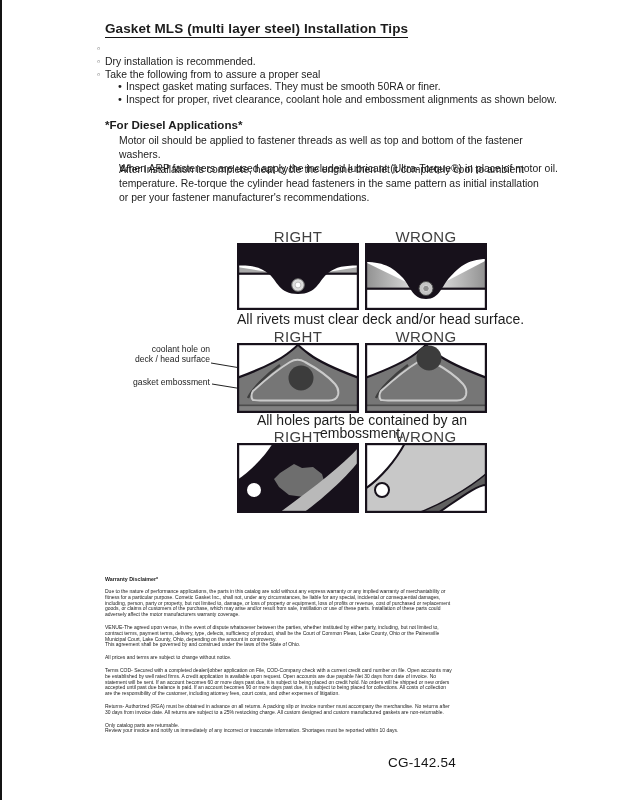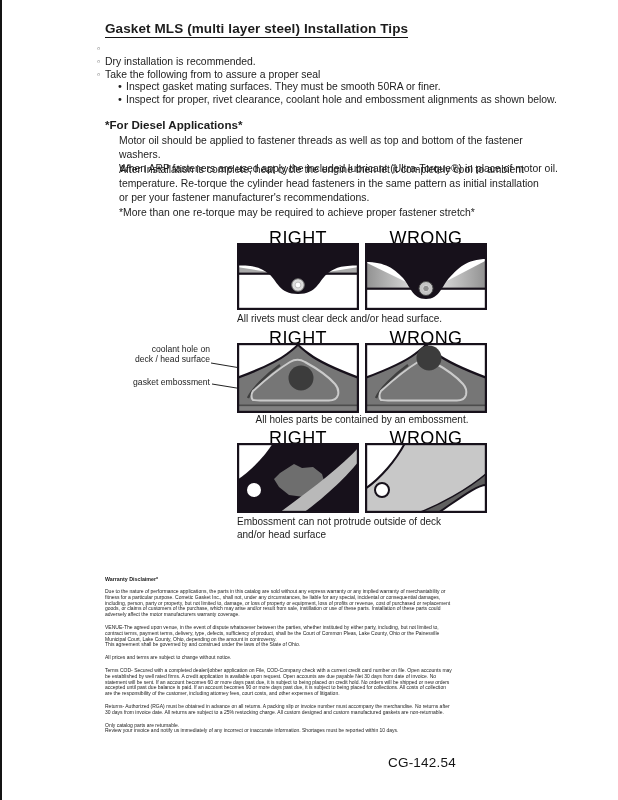--- a/index.html
+++ b/index.html
@@ -19,29 +19,29 @@
   .dheading{position:absolute;left:105px;top:118px;font-size:11.6px;font-weight:bold;margin:0;}
   .para{position:absolute;left:105px;width:445px;font-size:10.4px;line-height:13.8px;white-space:pre-line;margin-left:14px;}
   .p1{top:134px;}
   .p2{top:163px;}
   .p3{top:206px;}
 
   .figure{position:absolute;left:0;width:618px;}
   .fig1{top:228px;height:100px;}
   .fig2{top:328px;height:100px;}
   .fig3{top:428px;height:112px;}
-  .fig-label{position:absolute;width:122px;text-align:center;top:0;font-size:18px;letter-spacing:.4px;color:#000000;}
+  .fig-label{position:absolute;width:122px;text-align:center;top:0;font-size:15px;letter-spacing:.4px;color:#404040;}
   .lab-left{left:237px;}
   .lab-right{left:365px;}
   .panel{position:absolute;top:15px;width:122px;height:70px;}
   .pan-left{left:237px;}
   .pan-right{left:365px;}
   .fig1 .panel{height:67px;}
   .panel svg{display:block;width:100%;height:100%;}
-  .caption{position:absolute;font-size:10px;line-height:12.6px;white-space:pre-line;}
+  .caption{position:absolute;font-size:14px;line-height:12.6px;white-space:pre-line;}
   .fig1 .caption{left:237px;top:85px;}
   .fig2 .caption{left:237px;top:86px;width:250px;text-align:center;}
   .fig3 .caption{left:237px;top:88px;}
 
   .ann{position:absolute;left:95px;width:115px;text-align:right;font-size:8.6px;line-height:9.6px;white-space:pre-line;}
   .ann1{top:17px;}
   .ann2{top:50px;}
   .leaders{position:absolute;left:0;top:0;width:618px;height:100px;}
 
   .fineprint{position:absolute;left:105px;top:576px;width:442px;color:#222;}
@@ -79,21 +79,20 @@
       <span>Inspect for proper, rivet clearance, coolant hole and embossment alignments as shown below.</span>
     </div>
   </div>
 
   <h2 class="dheading">*For Diesel Applications*</h2>
   <div class="para p1">Motor oil should be applied to fastener threads as well as top and bottom of the fastener washers.
 When ARP fasteners are used apply the included lubricant (Ultra-Torque®) in place of motor oil.</div>
   <div class="para p2">After Installation is complete, heat cycle the engine then let it completely cool to ambient
 temperature. Re-torque the cylinder head fasteners in the same pattern as initial installation
 or per your fastener manufacturer's recommendations.</div>
-  <div class="para p3">*More than one re-torque may be required to achieve proper fastener stretch*</div>
 
   <div class="figure fig1">
     <div class="fig-label lab-left">RIGHT</div>
     <div class="fig-label lab-right">WRONG</div>
 
     <div class="panel pan-left">
       <svg viewBox="0 0 122 67">
         <rect x="0" y="0" width="122" height="67" fill="#ffffff"></rect>
         <polygon points="0,24 41,30.4 0,30.4" fill="#a9a9a9"></polygon>
         <polygon points="122,24 81,30.4 122,30.4" fill="#a9a9a9"></polygon>
@@ -196,22 +195,20 @@
         <path d="M40,0 H122 V30 C102,47 74,62 53,70 H0 V46 C16,35 31,17 40,0 Z" fill="#c8c8c8"></path>
         <path d="M40,0 C31,17 16,35 0,46" stroke="#17111b" stroke-width="2" fill="none"></path>
         <path d="M122,30 C102,47 74,62 53,70 H73 C95,55 113,41 122,42 Z" fill="#606060"></path>
         <path d="M122,30 C102,47 74,62 53,70" stroke="#17111b" stroke-width="1.4" fill="none"></path>
         <path d="M122,42 C113,41 95,55 73,70" stroke="#17111b" stroke-width="2" fill="none"></path>
         <circle cx="17" cy="47" r="7" fill="#ffffff" stroke="#17111b" stroke-width="2"></circle>
         <rect x="1.1" y="1.1" width="119.8" height="67.8" fill="none" stroke="#17111b" stroke-width="2.2"></rect>
       </svg>
     </div>
 
-    <div class="caption">Embossment can not protrude outside of deck
-and/or head surface</div>
   </div>
 
   <div class="fineprint">
     <p class="fp-head">Warranty Disclaimer*</p>
     <p class="fp-para">Due to the nature of performance applications, the parts in this catalog are sold without any express warranty or any implied warranty of merchantability or
 fitness for a particular purpose.  Cometic Gasket Inc., shall not, under any circumstances, be liable for any special, incidental or consequential damages,
 including, person, party or property, but not limited to, damage, or loss of property or equipment, loss of profits or revenue, cost of purchased or replacement
 goods, or claims of customers of the purchase, which may arise and/or result from sale, instillation or use of these parts.  Installation of these parts could
 adversely affect the motor manufacturers warranty coverage.</p>
     <p class="fp-para">VENUE-The agreed upon venue, in the event of dispute whatsoever between the parties, whether instituted by either party, including, but not limited to,

